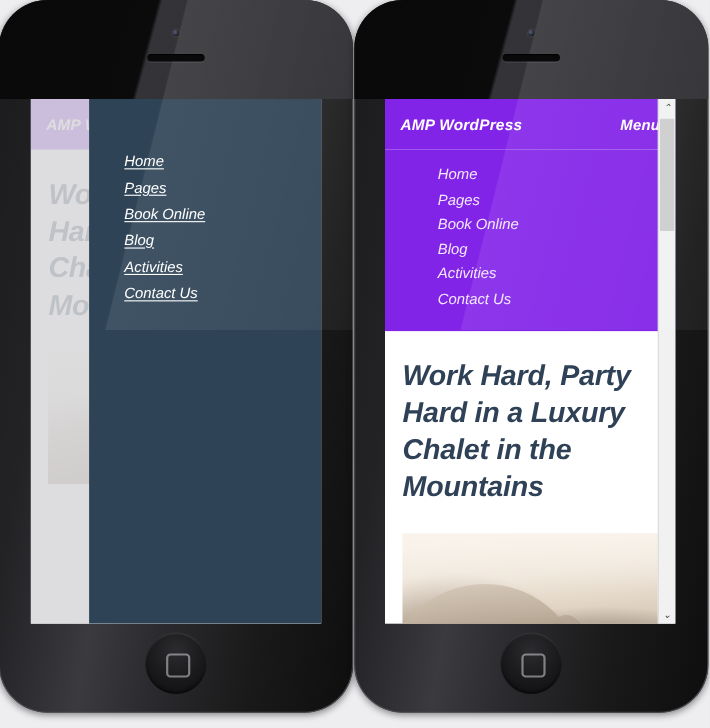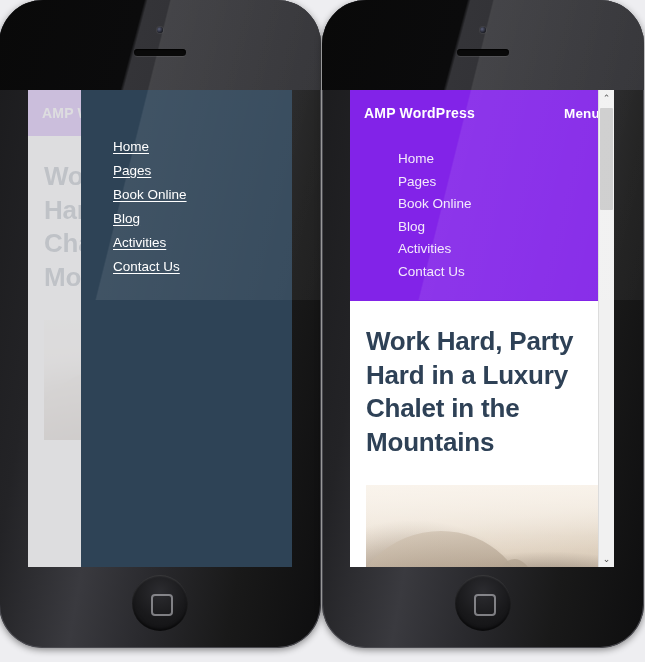--- a/index.html
+++ b/index.html
@@ -116,21 +116,21 @@
   .home-sq {
     position: absolute;
     top: 50%; left: 50%;
     width: 18px; height: 18px;
     margin: -9px 0 0 -9px;
     border: 2px solid rgba(210,210,215,.55);
     border-radius: 4px;
   }
 
   
-  .site { position: absolute; inset: 0; }
+  .site { position: absolute; inset: 0; font-style: italic; }
 
   .site-header {
     height: 46px;
     background: #8223e8;
     display: flex;
     align-items: center;
     justify-content: space-between;
     padding: 0 14px;
     box-sizing: border-box;
   }

